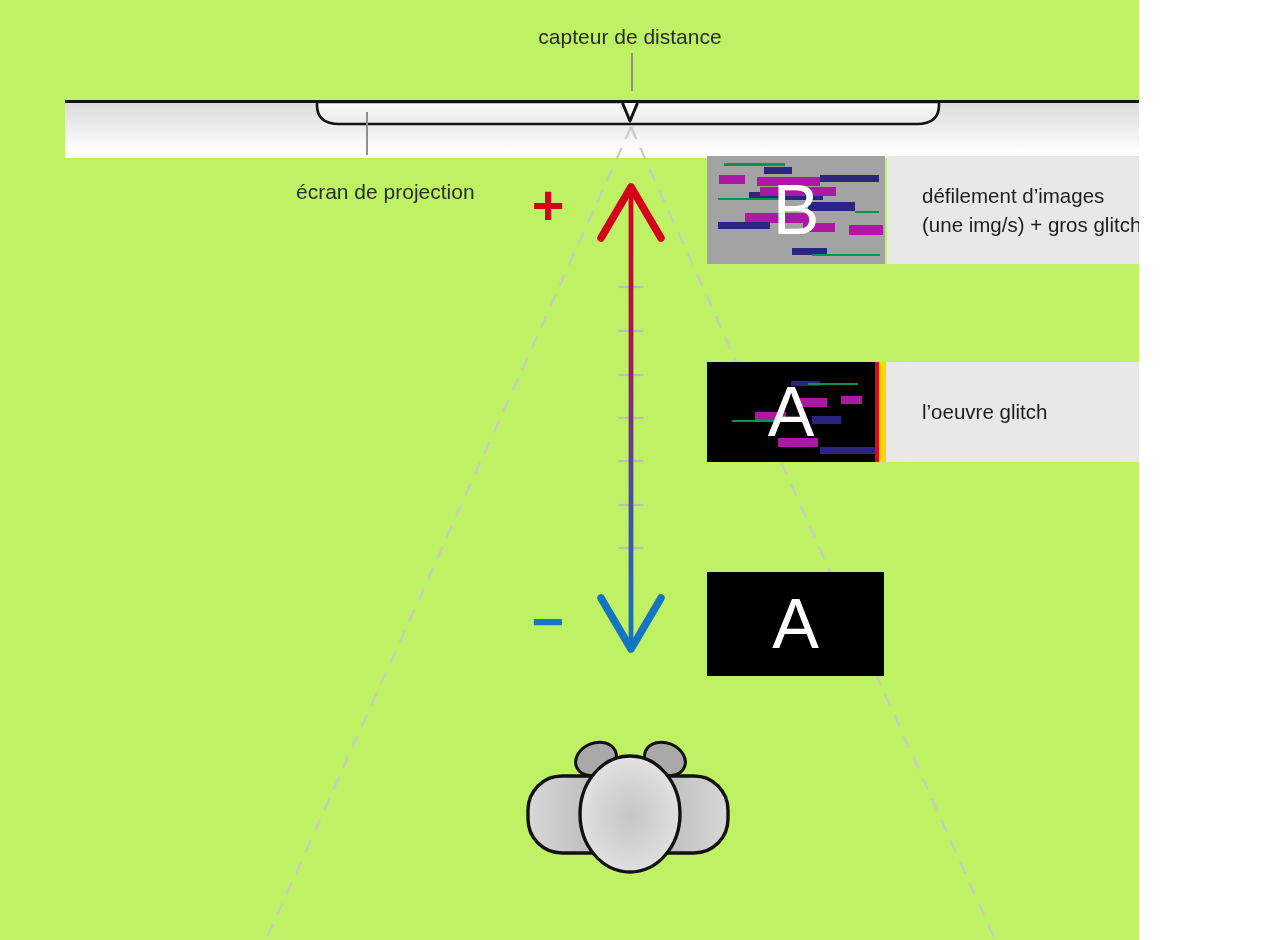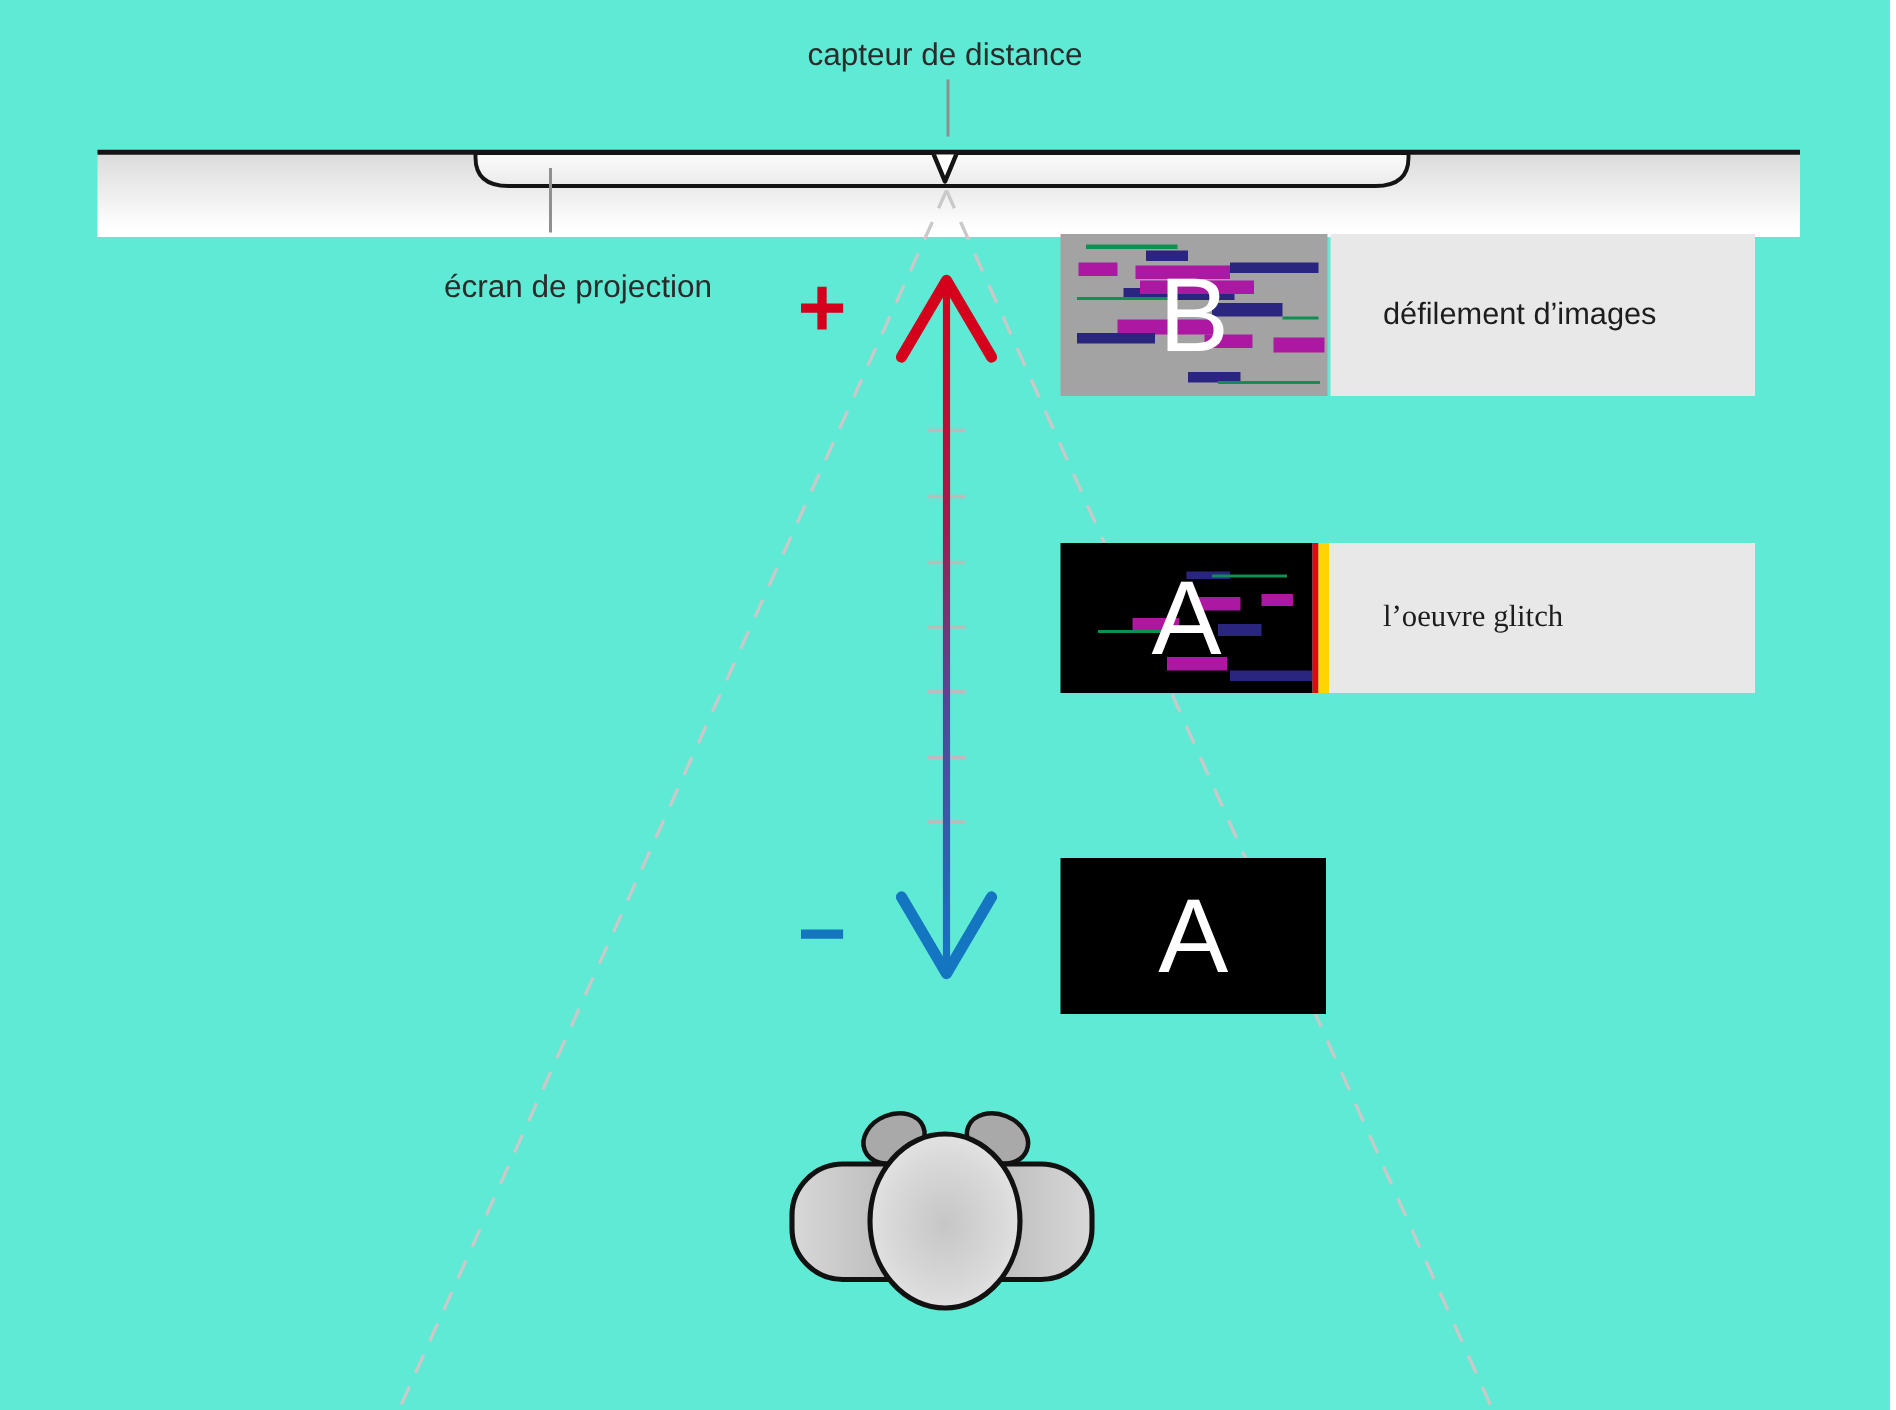--- a/index.html
+++ b/index.html
@@ -1,16 +1,16 @@
 <!DOCTYPE html>
 <html style="--arrow-red: #d5001c; --arrow-blue: #1475c0; --magenta: #ad18a2; --navy: #2a2680; --green: #0d9051; --stripe-red: #e30613; --stripe-yellow: #ffd400; --label-bg: #e8e8e8; --glitch-gray-bg: #a3a3a3; --glitch-black-bg: #000000;"><head>
 <meta charset="utf-8">
 <style>
   html,body{margin:0;padding:0;background:#fff;}
-  .stage{position:relative;width:1260px;height:940px;overflow:hidden;background:#5eead4;
+  .stage{position:relative;width:1139px;height:940px;overflow:hidden;background:#bef264;
          font-family:"Liberation Sans",sans-serif;}
   .layer{position:absolute;left:0;top:0;width:1264px;height:940px;}
   .lbl{position:absolute;color:#2b2b2b;font-size:21px;white-space:nowrap;}
   .lbl.sensor{left:505px;top:25px;width:250px;text-align:center;}
   .lbl.screen{left:296px;top:160px;margin-top:20px;}
   .sign{position:absolute;width:58px;height:62px;line-height:58px;text-align:center;
         font-size:56px;font-weight:bold;}
   .sign.plus{left:519px;top:176px;color:var(--arrow-red,#d5001c);}
   .sign.minus{left:519px;top:593px;color:var(--arrow-blue,#1475c0);}
   .row{position:absolute;left:707px;width:463px;}
@@ -122,41 +122,42 @@
           <div class="bar" style="left: 96px; top: 67px; width: 32px; height: 9px; background: rgb(173, 24, 162);"></div>
           <div class="bar" style="left: 11px; top: 66px; width: 52px; height: 7px; background: rgb(42, 38, 128);"></div>
           <div class="bar" style="left: 142px; top: 69px; width: 34px; height: 10px; background: rgb(173, 24, 162);"></div>
           <div class="bar" style="left: 85px; top: 92px; width: 35px; height: 7px; background: rgb(42, 38, 128);"></div>
           <div class="bar" style="left: 105px; top: 98px; width: 68px; height: 2px; background: rgb(13, 144, 81);"></div>
         </div>
       <div class="letter">B</div>
     </div>
     <div class="caption" style="left:180px;width:283px;padding-left:35px;">
       <div>défilement d’images</div>
+      <div>(une img/s) + gros glitch</div>
     </div>
   </div>
 
   <div class="row" style="top:362px;height:100px;">
     <div class="img black" style="width:168px;">
       <div class="bars">
           <div class="bar" style="left: 84px; top: 19px; width: 29px; height: 5px; background: rgb(42, 38, 128);"></div>
           <div class="bar" style="left: 101px; top: 21px; width: 50px; height: 2px; background: rgb(13, 144, 81);"></div>
           <div class="bar" style="left: 91px; top: 36px; width: 29px; height: 9px; background: rgb(173, 24, 162);"></div>
           <div class="bar" style="left: 134px; top: 34px; width: 21px; height: 8px; background: rgb(173, 24, 162);"></div>
           <div class="bar" style="left: 48px; top: 50px; width: 31px; height: 8px; background: rgb(173, 24, 162);"></div>
           <div class="bar" style="left: 105px; top: 54px; width: 29px; height: 8px; background: rgb(42, 38, 128);"></div>
           <div class="bar" style="left: 25px; top: 58px; width: 50px; height: 2px; background: rgb(13, 144, 81);"></div>
           <div class="bar" style="left: 71px; top: 76px; width: 40px; height: 9px; background: rgb(173, 24, 162);"></div>
           <div class="bar" style="left: 113px; top: 85px; width: 55px; height: 7px; background: rgb(42, 38, 128);"></div>
         </div>
       <div class="letter">A</div>
     </div>
     <div class="stripe" style="left:168px;width:4px;background:var(--stripe-red,#e30613);"></div>
     <div class="stripe" style="left:172px;width:7px;background:var(--stripe-yellow,#ffd400);"></div>
-    <div class="caption" style="left:179px;width:284px;font-family:Liberation Serif, serif;">
+    <div class="caption" style="left:179px;width:284px;">
       <div>l’oeuvre glitch</div>
     </div>
   </div>
 
   <div class="row" style="top:572px;height:104px;">
     <div class="img black" style="width:177px;">
       <div class="bars"></div>
       <div class="letter">A</div>
     </div>
   </div>

